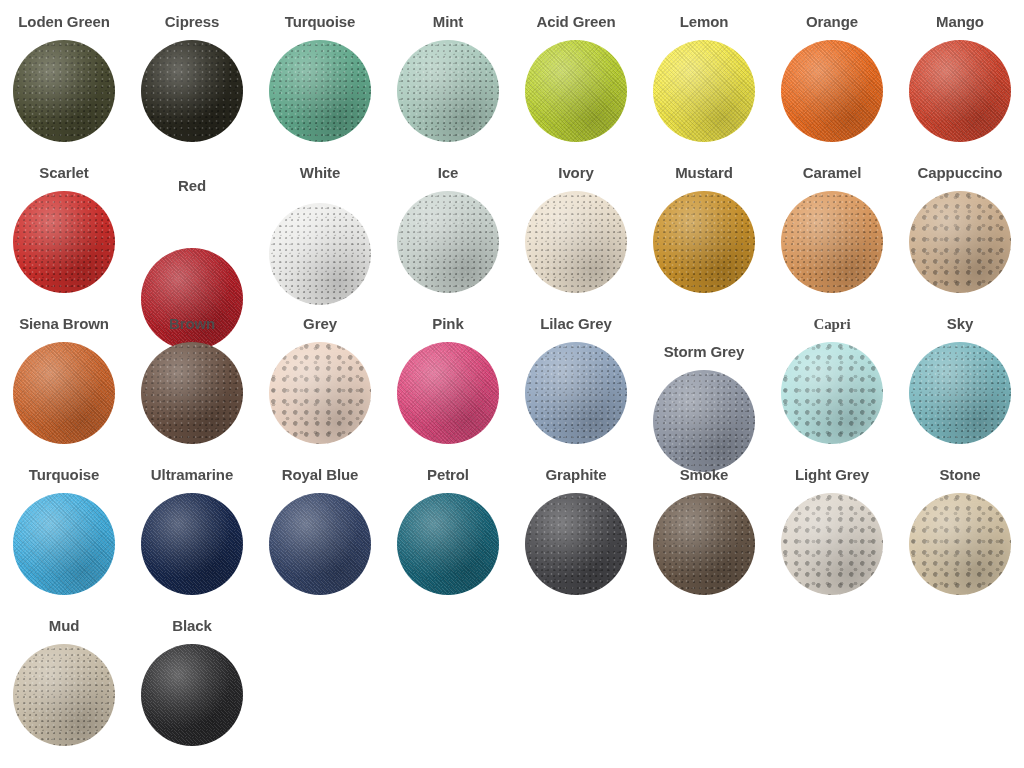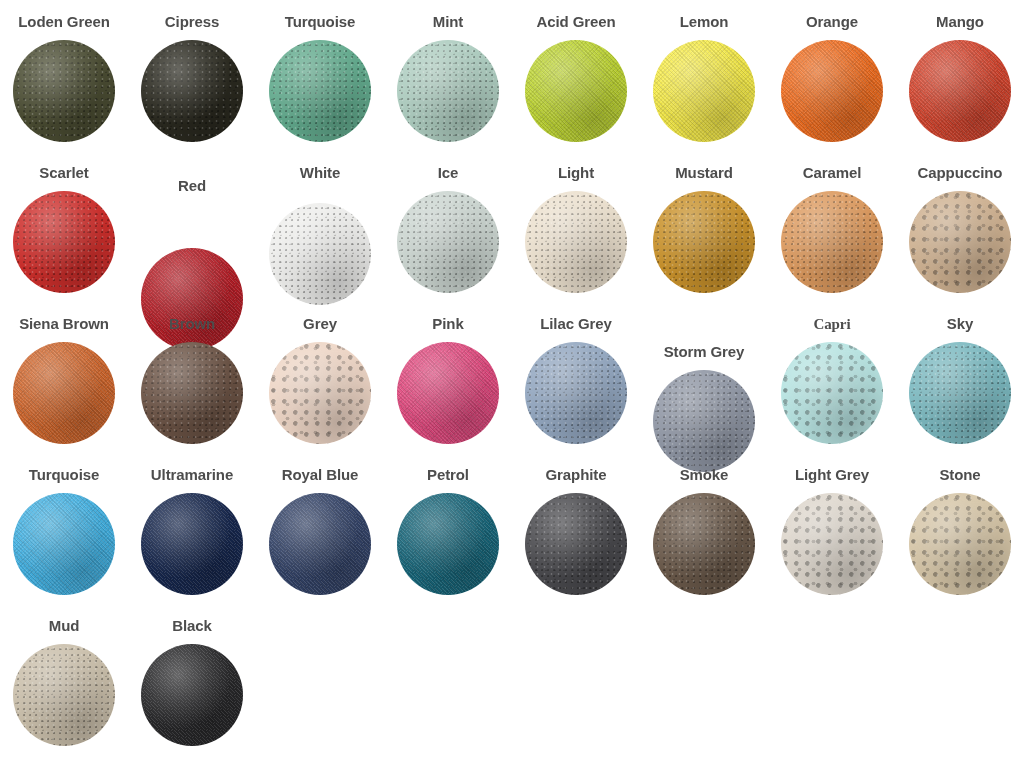--- a/index.html
+++ b/index.html
@@ -235,21 +235,21 @@
       <div class="swatch-label">Ice</div>
       <div class="swatch-disc-wrap">
         <div class="swatch-disc" style="background-color: rgb(204, 214, 209);">
           <div class="grain"></div>
           <div class="grain2"></div>
           <div class="shade"></div>
         </div>
       </div>
     </div>
     <div class="swatch-cell" style="left: 512px; top: 163px;">
-      <div class="swatch-label">Light</div>
+      <div class="swatch-label">Ivory</div>
       <div class="swatch-disc-wrap">
         <div class="swatch-disc" style="background-color: rgb(236, 225, 207);">
           <div class="grain"></div>
           <div class="grain2"></div>
           <div class="shade"></div>
         </div>
       </div>
     </div>
     <div class="swatch-cell" style="left: 640px; top: 163px;">
       <div class="swatch-label">Mustard</div>

